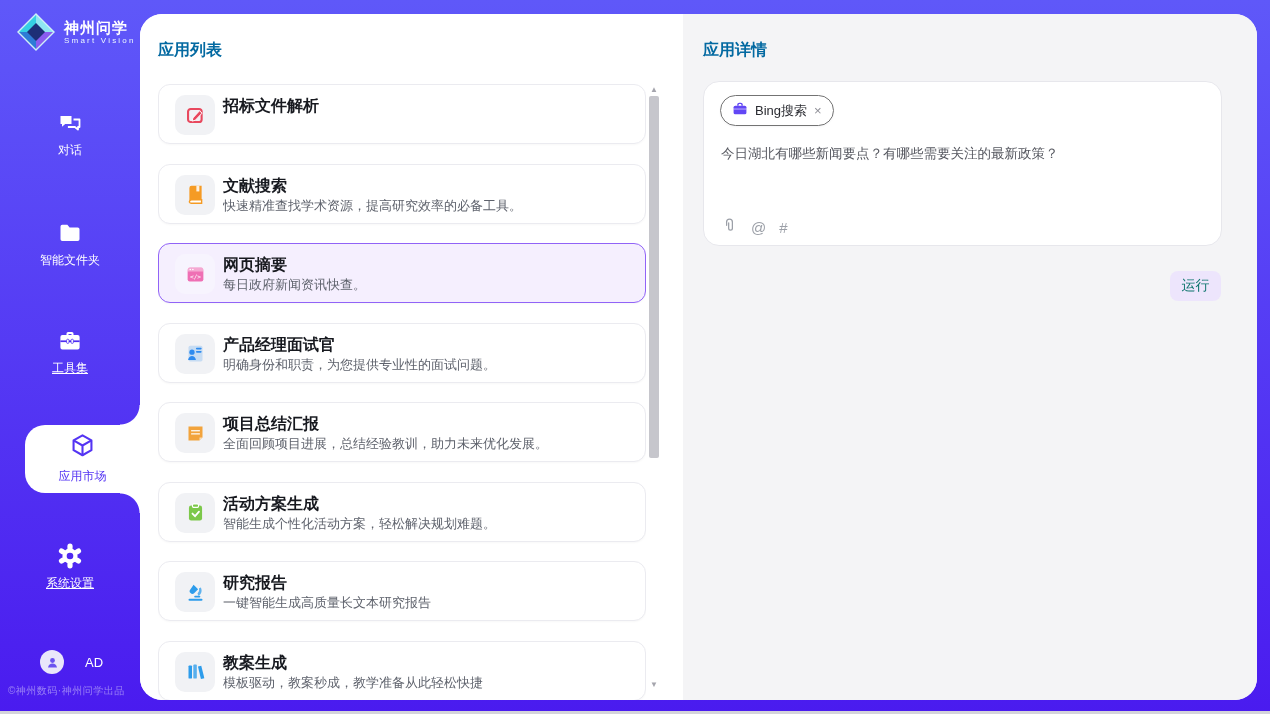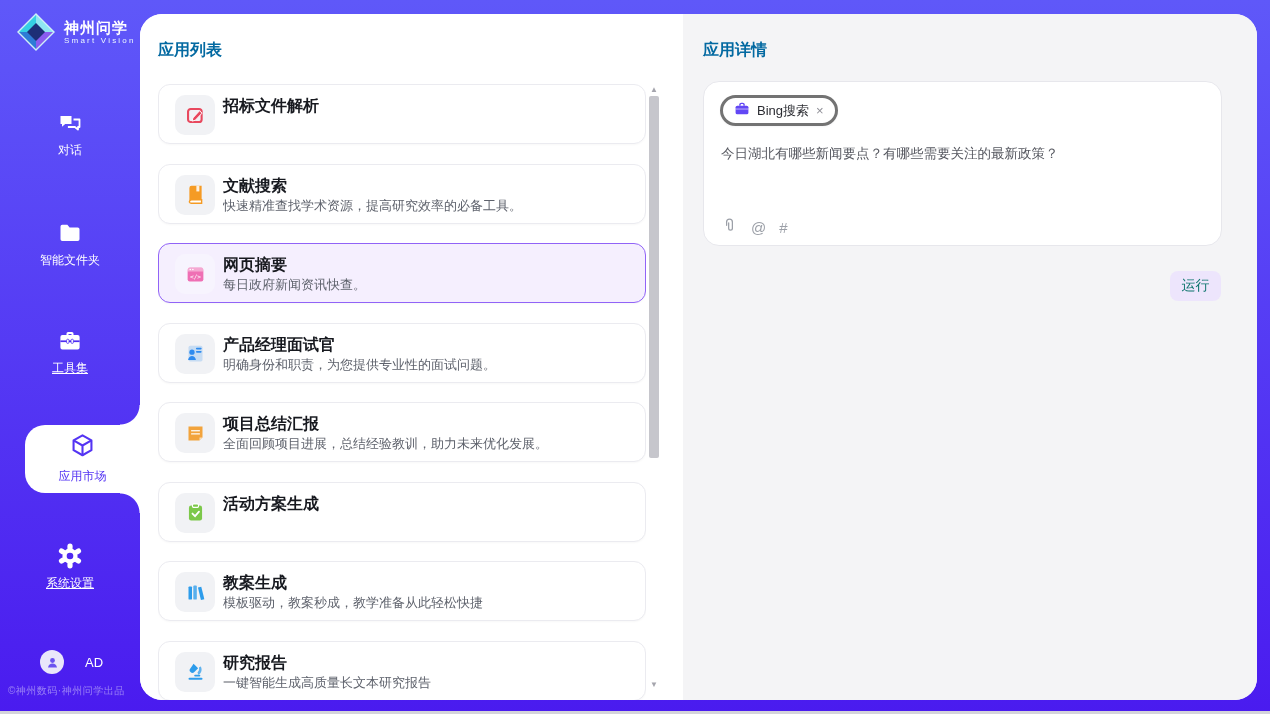--- a/index.html
+++ b/index.html
@@ -56,21 +56,21 @@
   .app-title { position:absolute; left:64px; top:11px; font-size:16px; font-weight:700; color:#17191F; }
   .app-desc { position:absolute; left:64px; top:32px; right:12px; font-size:13px; color:#5E626C; white-space:nowrap; overflow:hidden; }
 
   .scrollbar { position:absolute; left:508px; top:70px; width:12px; height:606px; }
   .sb-arrow { position:absolute; left:0; width:12px; height:11px; color:#A5A5AD; font-size:8px; text-align:center; line-height:11px; cursor:pointer; }
   .sb-up { top:0; } .sb-down { bottom:0; }
   .sb-thumb { position:absolute; left:1px; top:12px; width:10px; height:362px; background:#C6C6CC; border-radius:2px; cursor:pointer; }
 
   
   .composer-card { position:absolute; left:20px; top:67px; width:519px; height:165px; background:#fff; border:1px solid #E7E7EC; border-radius:16px; }
-  .tool-chip { position:absolute; left:16px; top:13px; height:31px; display:inline-flex; align-items:center; gap:7px; padding:0 11px; background:#fff; border:3px solid #737373; border-radius:16px; box-shadow:0 1px 2px rgba(20,20,40,.04); cursor:pointer; }
+  .tool-chip { position:absolute; left:16px; top:13px; height:31px; display:inline-flex; align-items:center; gap:7px; padding:0 11px; background:#fff; border:1px solid #737373; border-radius:16px; box-shadow:0 1px 2px rgba(20,20,40,.04); cursor:pointer; }
   .tool-chip svg { width:16px; height:16px; }
   .chip-label { font-size:13px; color:#2A2B31; }
   .chip-close { font-size:13px; color:#8E8E96; cursor:pointer; line-height:1; }
   .query-text { position:absolute; left:17px; top:62px; right:16px; font-size:13.5px; color:#55575F; line-height:20px; cursor:text; }
   .composer-icons { position:absolute; left:17px; top:135px; display:flex; align-items:center; gap:13px; }
   .composer-icons .txt-ic { font-size:15px; color:#9CA0A8; cursor:pointer; }
   .composer-icons svg { width:17px; height:17px; cursor:pointer; }
   .run-btn { position:absolute; right:36px; top:257px; width:51px; height:30px; background:#EDE5FC; color:#0f766e; font-size:14px; border:none; border-radius:8px; cursor:pointer; font-family:Liberation Sans, sans-serif; }
 </style>
 </head>
@@ -231,43 +231,44 @@
   </div>
         <div class="app-card">
     <span class="app-icon">
             <svg viewBox="0 0 24 24">
               <rect x="4.5" y="4" width="15" height="17" rx="2.5" fill="#7CC84A"></rect>
               <rect x="8.5" y="2.2" width="7" height="4" rx="1.5" fill="#7CC84A" stroke="#fff" stroke-width="1.3"></rect>
               <path d="M8.5 13.2l3 3 4.5-5.2" fill="none" stroke="#fff" stroke-width="2" stroke-linecap="round"></path>
             </svg>
           </span>
     <div class="app-title">活动方案生成</div>
-  </div>
-        <div class="app-card">
-    <span class="app-icon">
-            <svg viewBox="0 0 24 24">
-              <rect x="4" y="5" width="4" height="15" rx="1" fill="#2D9CEB"></rect>
-              <rect x="9.5" y="4" width="4" height="16" rx="1" fill="#2D9CEB" opacity=".78"></rect>
-              <path d="M14.8 6.3l3.8-1 3.5 14.4-3.9 1z" fill="#2D9CEB"></path>
-            </svg>
-          </span>
-    <div class="app-title">教案生成</div>
-    <div class="app-desc">模板驱动，教案秒成，教学准备从此轻松快捷</div>
+    <div class="app-desc">智能生成个性化活动方案，轻松解决规划难题。</div>
   </div>
         <div class="app-card">
     <span class="app-icon">
             <svg viewBox="0 0 24 24">
               <path d="M9.8 3.2l5.2 5.2-4.3 4.3a3.1 3.1 0 1 1-4.4-4.4z" fill="#2D9CEB"></path>
               <path d="M14.2 13.4a6.3 6.3 0 0 0 1.9-6.2l2.1-1a8.4 8.4 0 0 1-2.5 9.8z" fill="#2D9CEB" opacity=".75"></path>
               <rect x="4" y="19" width="16" height="2.4" rx="1.2" fill="#2D9CEB"></rect>
               <rect x="10.5" y="15.6" width="7" height="2" rx="1" fill="#2D9CEB"></rect>
             </svg>
           </span>
     <div class="app-title">研究报告</div>
     <div class="app-desc">一键智能生成高质量长文本研究报告</div>
+  </div>
+        <div class="app-card">
+    <span class="app-icon">
+            <svg viewBox="0 0 24 24">
+              <rect x="4" y="5" width="4" height="15" rx="1" fill="#2D9CEB"></rect>
+              <rect x="9.5" y="4" width="4" height="16" rx="1" fill="#2D9CEB" opacity=".78"></rect>
+              <path d="M14.8 6.3l3.8-1 3.5 14.4-3.9 1z" fill="#2D9CEB"></path>
+            </svg>
+          </span>
+    <div class="app-title">教案生成</div>
+    <div class="app-desc">模板驱动，教案秒成，教学准备从此轻松快捷</div>
   </div>
       </div>
     <div class="scrollbar">
       <span class="sb-arrow sb-up">▲</span>
       <span class="sb-thumb"></span>
       <span class="sb-arrow sb-down">▼</span>
     </div>
   </div>
 
   <div class="detail-pane">

